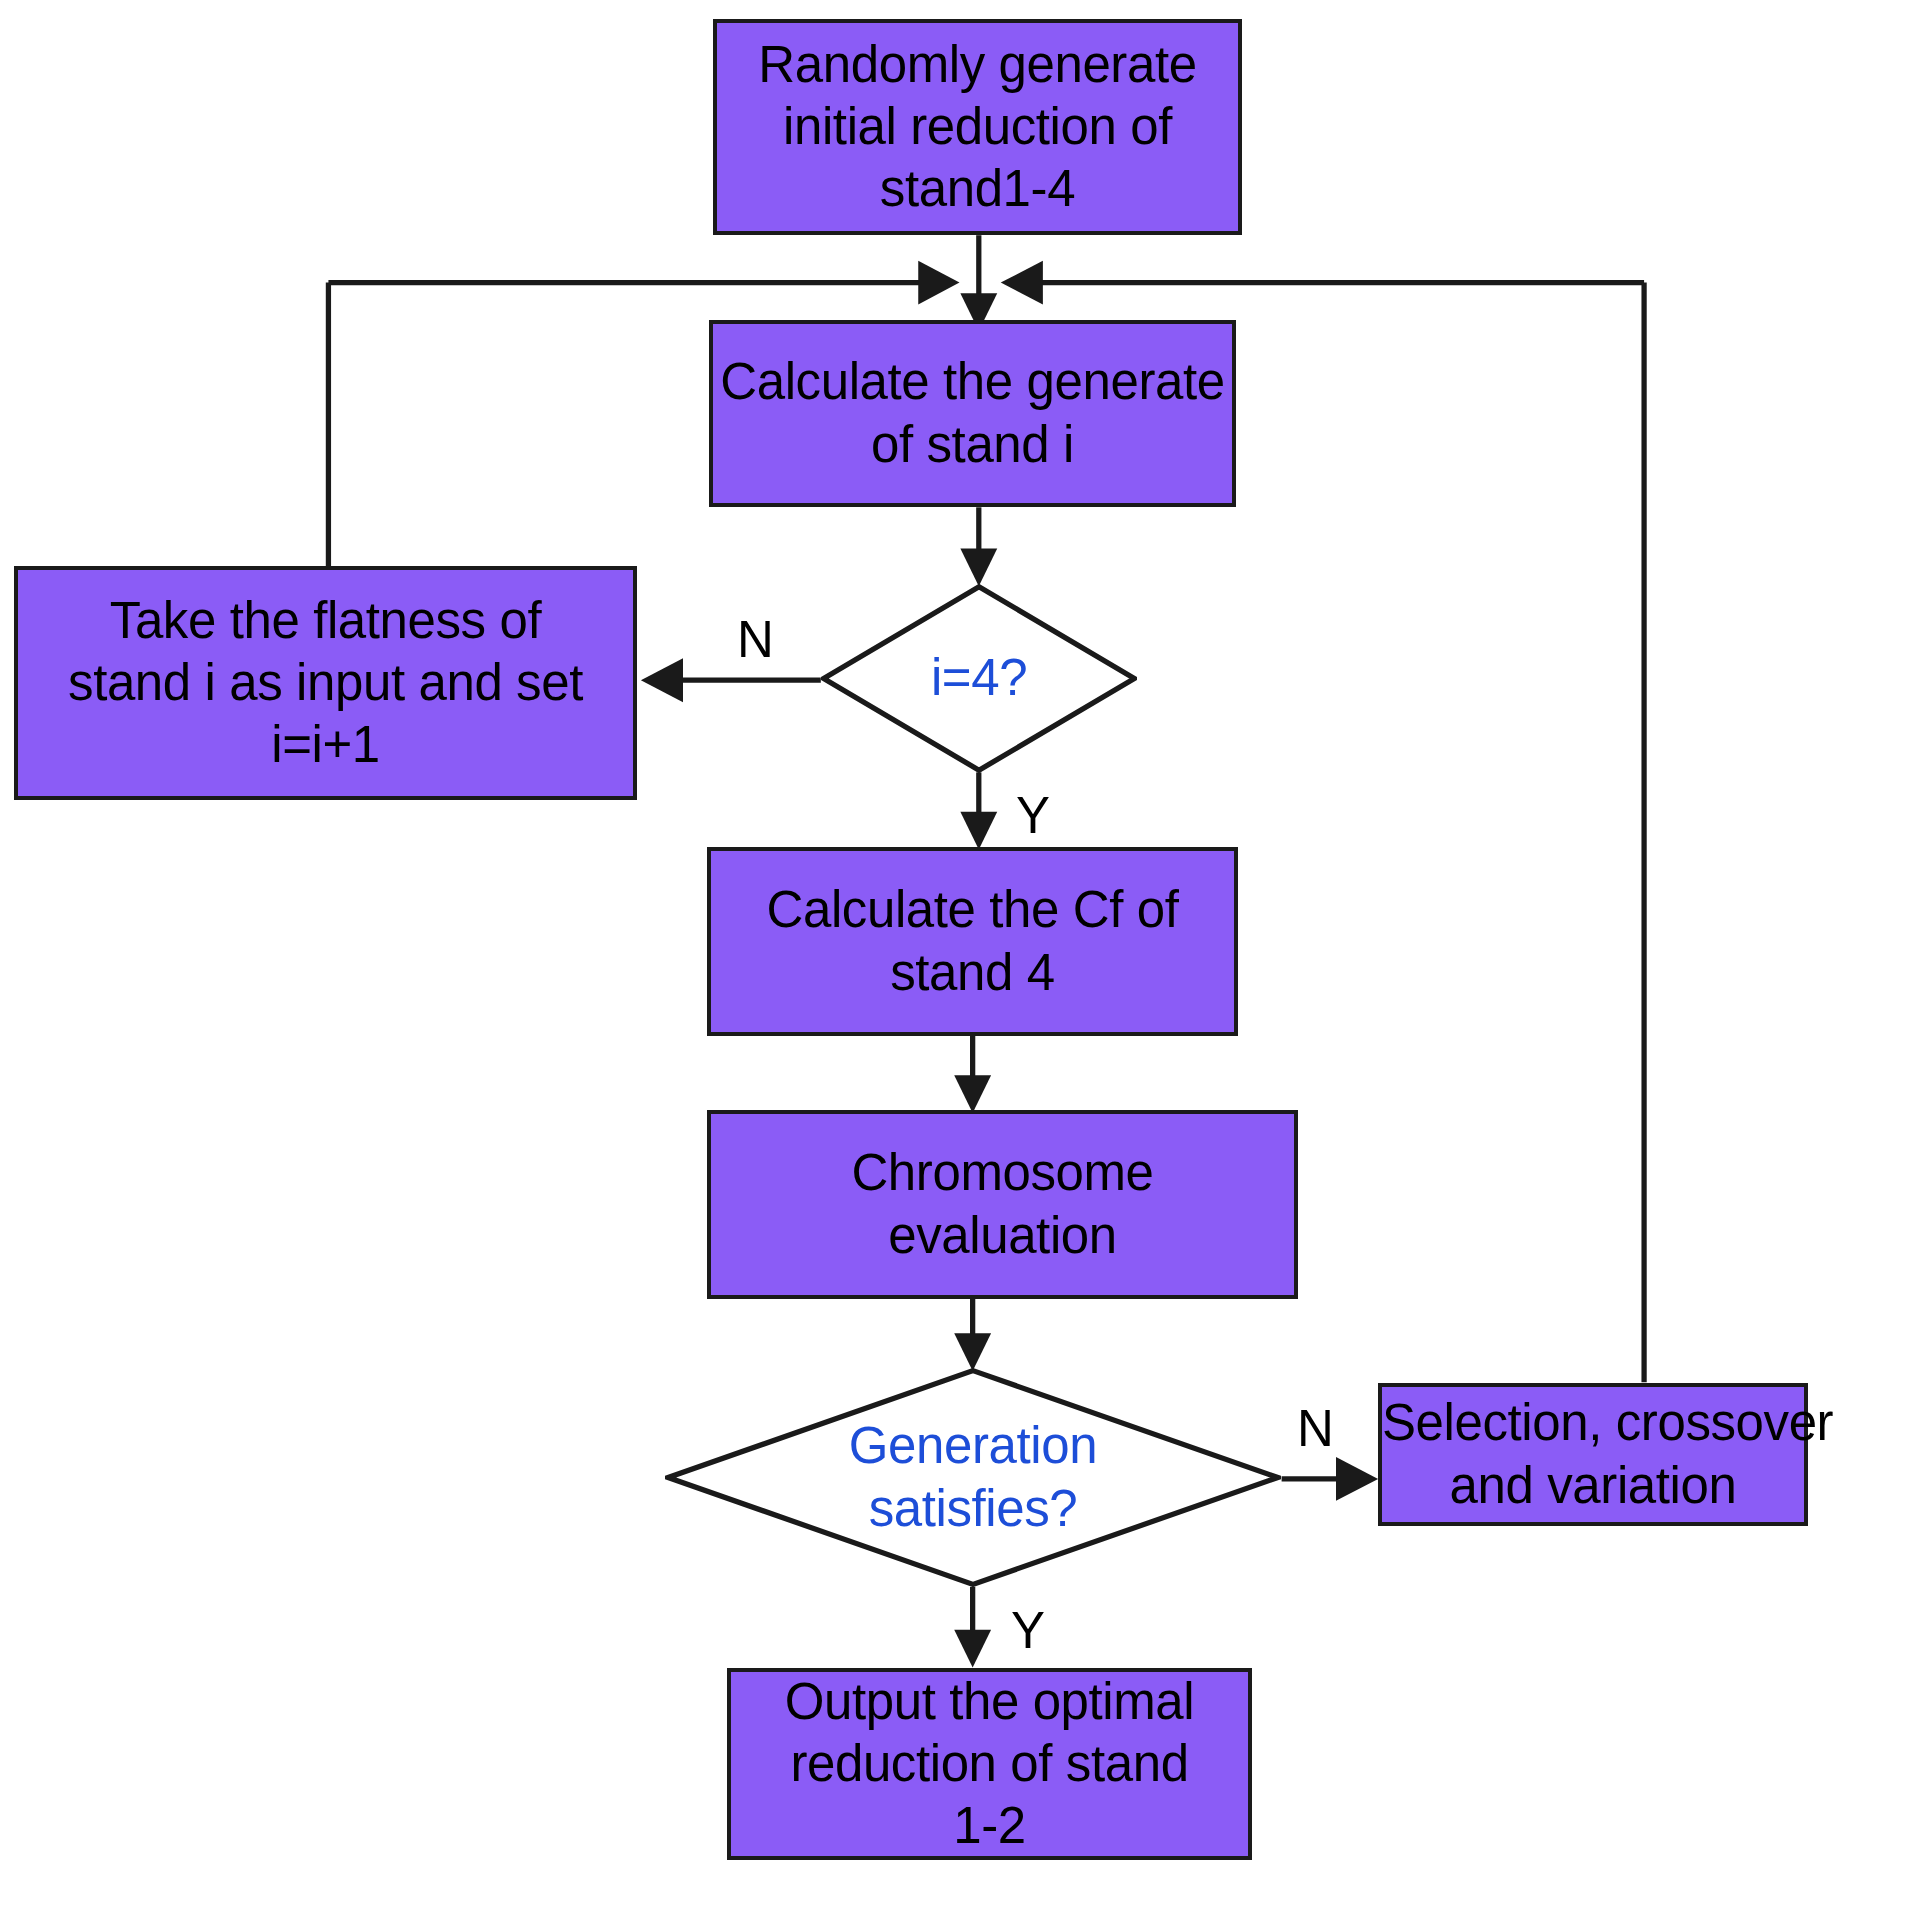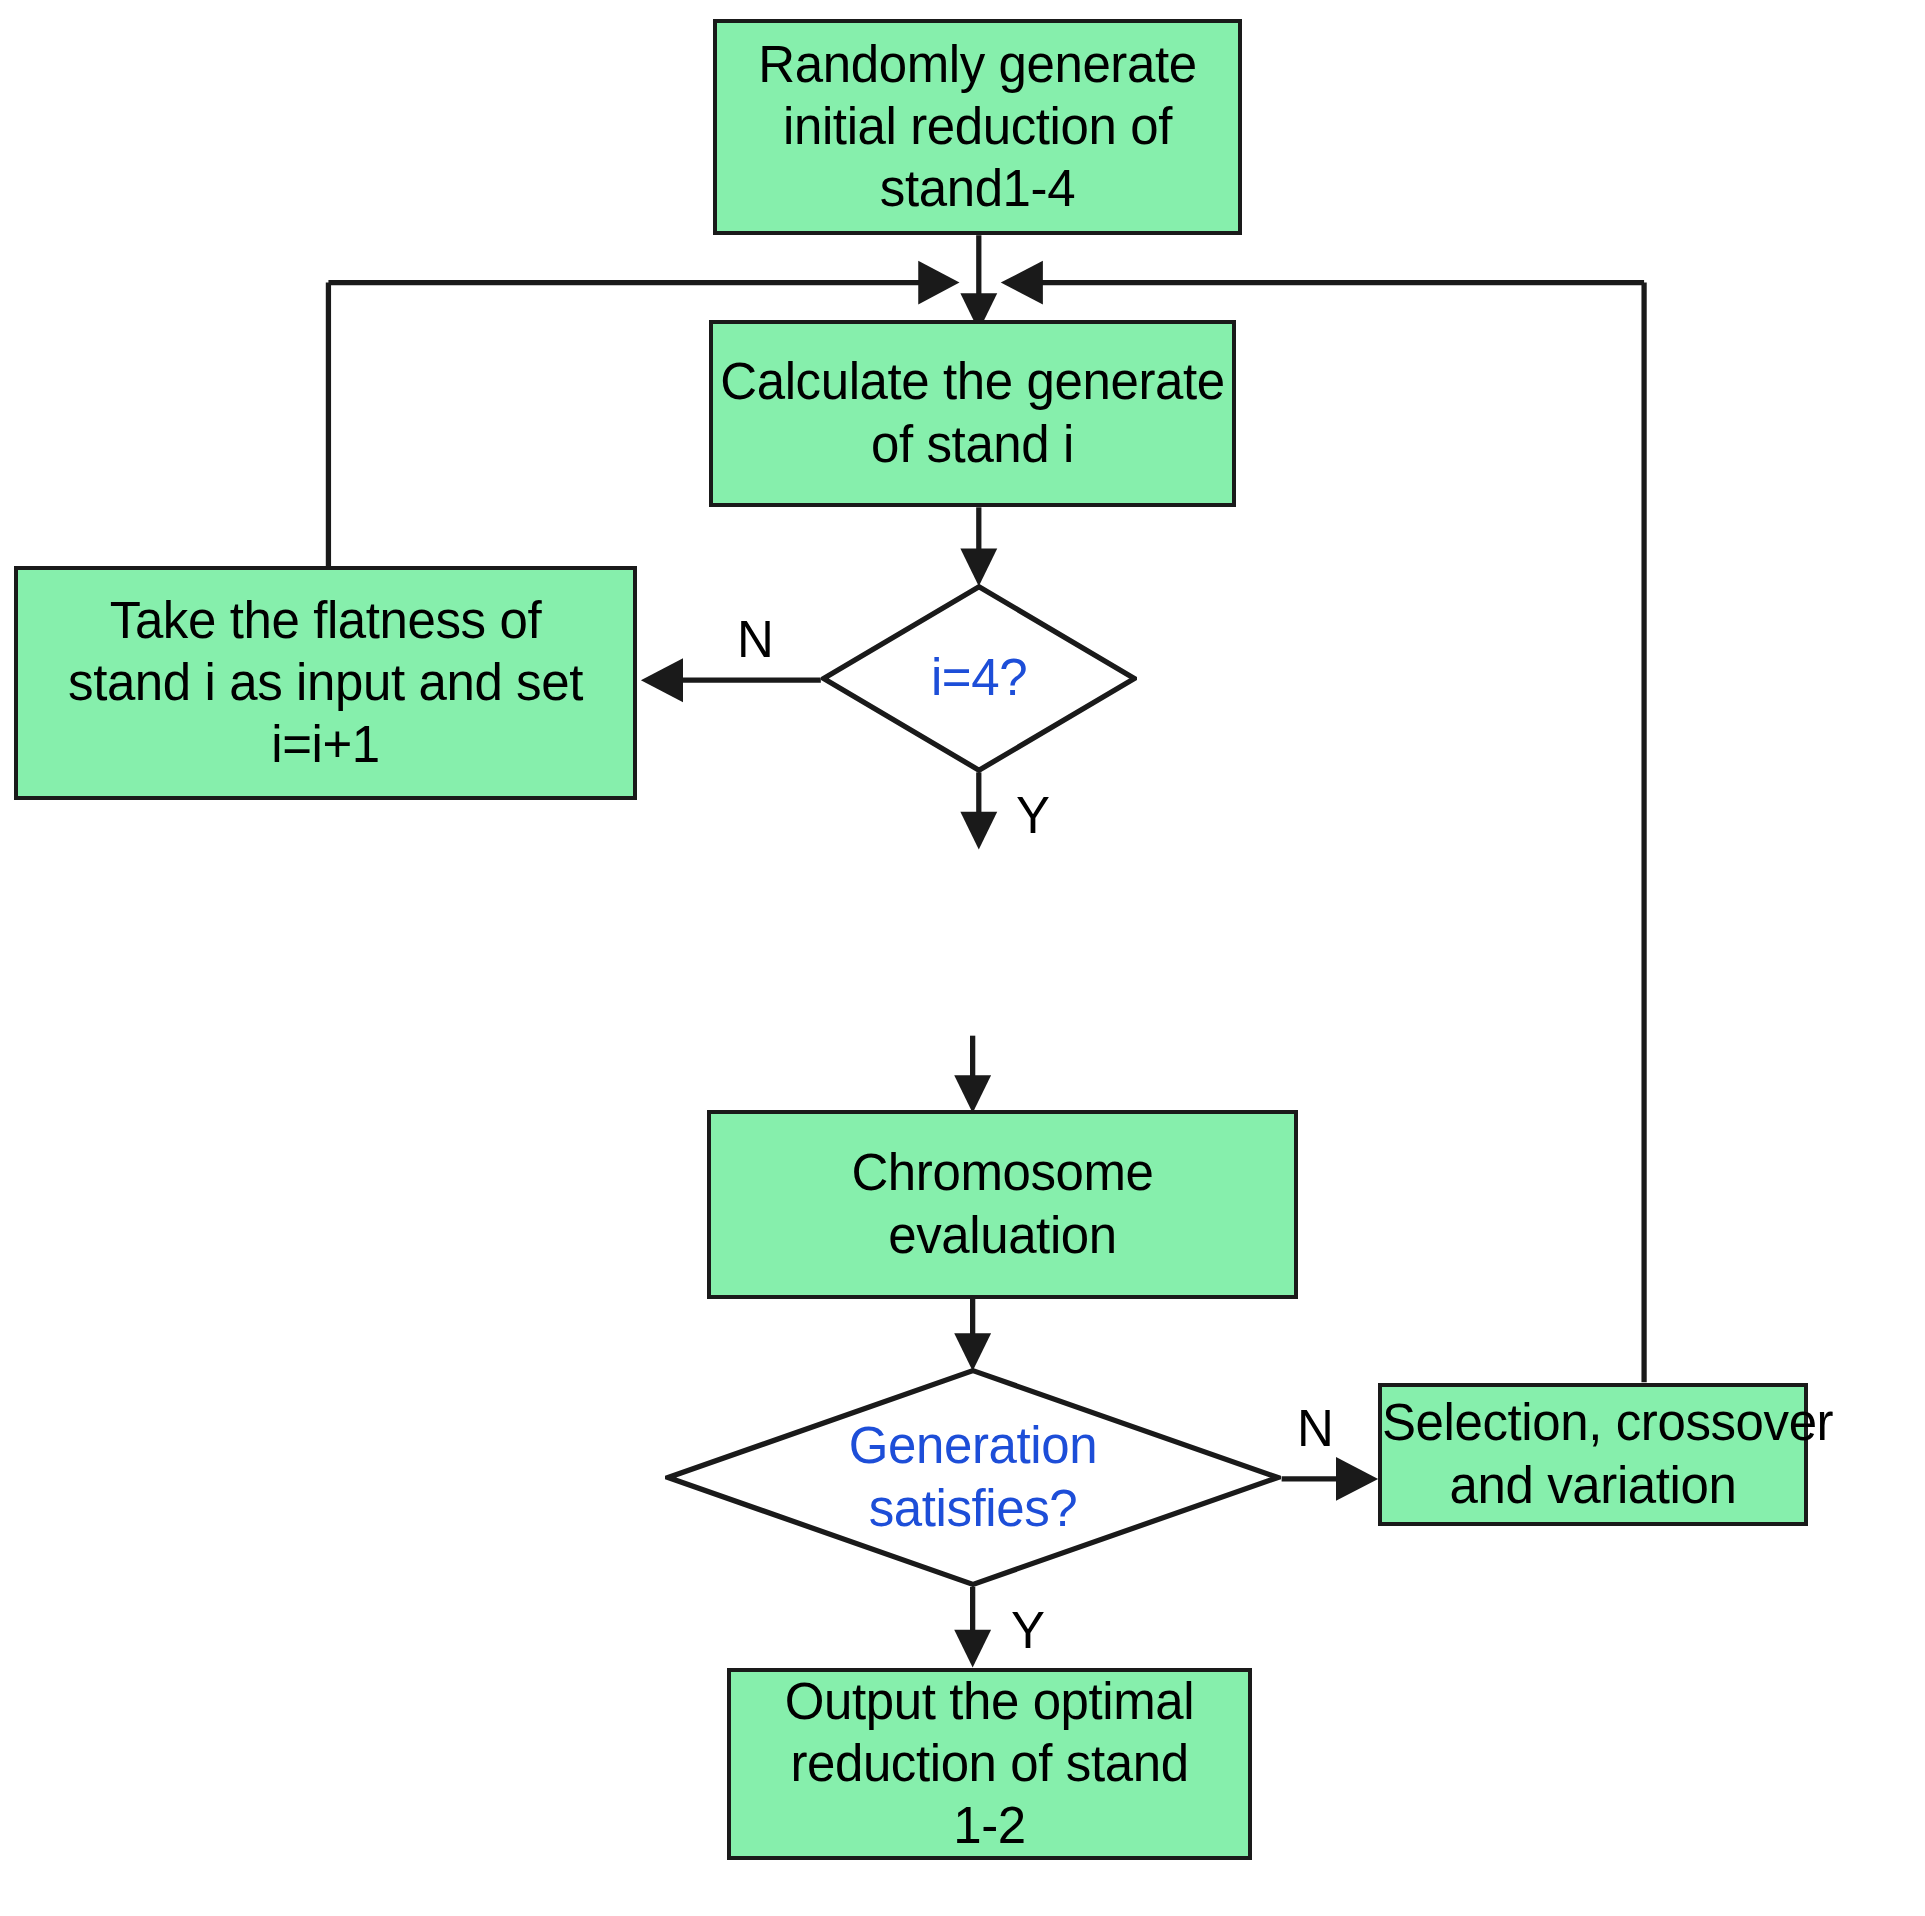--- a/index.html
+++ b/index.html
@@ -23,21 +23,21 @@
     justify-content: center;
     text-align: center;
     color: #000000;
     font-size: 51px;
     line-height: 1.22;
     letter-spacing: -0.4px;
     white-space: nowrap;
   }
   .box {
     border: 4.4px solid #1a1a1a;
-    background: #86efac;
+    background: #8b5cf6;
   }
   .box .txt {
     display: block;
     width: 100%;
   }
   .diamond-wrap {
     position: absolute;
   }
   .diamond-wrap svg {
     position: absolute;
@@ -146,20 +146,26 @@
     </span>
   </div>
 
   <div class="diamond-wrap" style="left:821px; top:584px; width:316px; height:189px;">
     <svg width="316" height="189" viewBox="0 0 360 215">
       <polygon points="180,3 357,107.5 180,212 3,107.5" fill="#ffffff" stroke="#1a1a1a" stroke-width="6"></polygon>
     </svg>
     <div class="diamond-label">i=4?</div>
   </div>
 
+  <div class="node box" style="left:707px; top:847px; width:531px; height:189px;">
+    <span class="txt">
+      <span>Calculate the Cf of</span><br>
+      <span>stand 4</span>
+    </span>
+  </div>
 
   <div class="node box" style="left:707px; top:1110px; width:591px; height:189px;">
     <span class="txt">
       <span>Chromosome</span><br>
       <span>evaluation</span>
     </span>
   </div>
 
   <div class="diamond-wrap" style="left:665px; top:1368px; width:616px; height:219px;">
     <svg width="616" height="219" viewBox="0 0 702 250">

